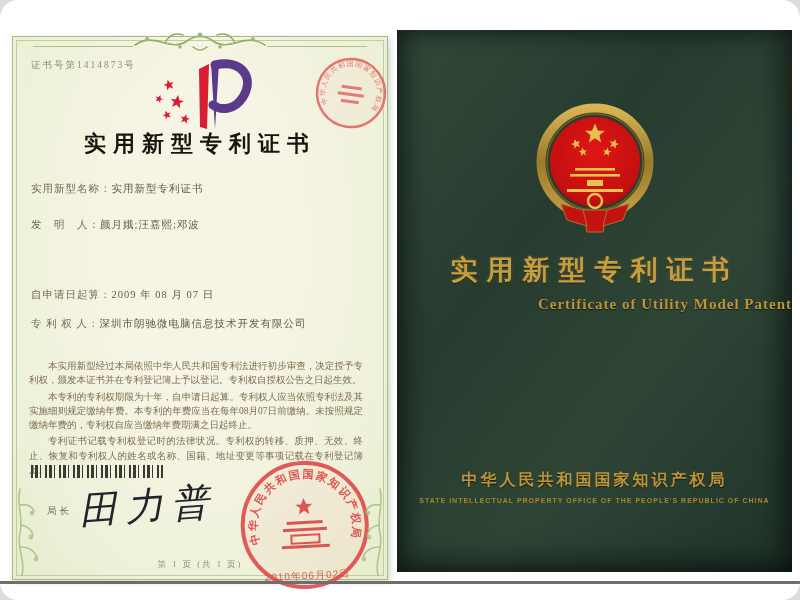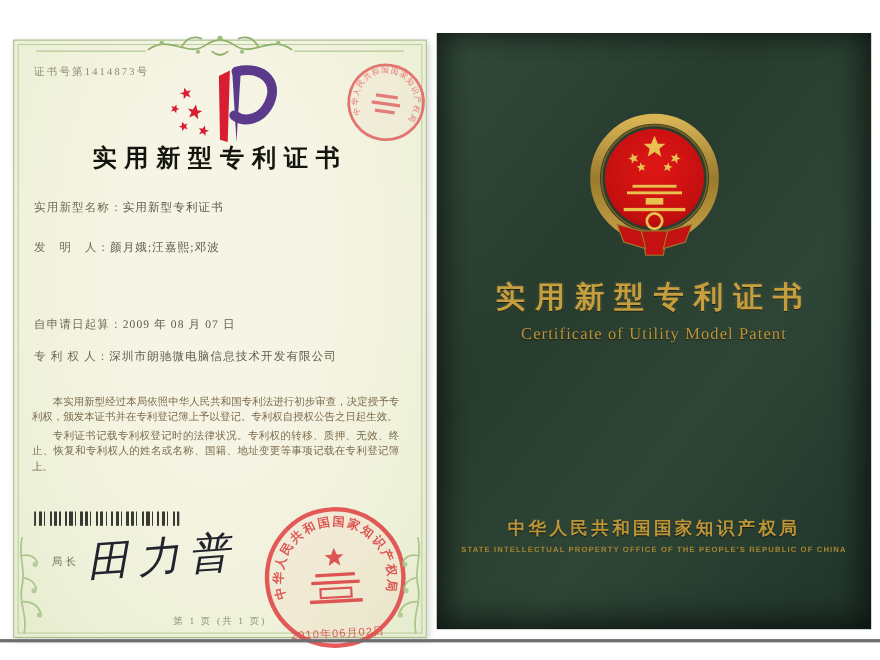--- a/index.html
+++ b/index.html
@@ -1,18 +1,18 @@
 <!DOCTYPE html>
 <html><head>
 <meta charset="utf-8">
 <style>
   html,body{margin:0;padding:0;background:#dcdcdc;}
   .sheet{
     position:relative;width:800px;height:600px;background:#ffffff;
-    overflow:hidden;font-family:"Liberation Serif","DejaVu Serif",serif;
+    overflow:hidden;font-family:"Liberation Serif","DejaVu Serif",serif;border-radius:18px;
   }
   
   .page-left{
     position:absolute;left:12px;top:36px;width:374px;height:542px;
     background:radial-gradient(ellipse at 50% 38%,#f6f4e4 35%,#eef1d9 75%,#e6ecce 100%);
     border:1px solid #a3bd85;
     box-shadow:2px 2px 6px rgba(0,0,0,.18);
   }
   .page-left::before{
     content:'';position:absolute;inset:3px;border:1px solid #bccfa0;pointer-events:none;
@@ -57,22 +57,22 @@
     background:linear-gradient(128deg,#32493a 0%,#273c2e 35%,#2e4536 62%,#20342a 100%);
     box-shadow:inset 10px 0 22px rgba(0,0,0,.35), inset -12px 0 24px rgba(0,0,0,.35), inset 0 -14px 26px rgba(0,0,0,.25);
   }
   .emblem{position:absolute;left:138px;top:72px;}
   .cover-title{
     position:absolute;left:0;top:222px;width:100%;text-align:center;
     font-size:27px;font-weight:bold;color:#c79e3e;letter-spacing:9px;
     text-shadow:0 1px 1px rgba(0,0,0,.6),0 0 3px rgba(255,220,130,.25);
   }
   .cover-subtitle{
-    position:absolute;left:0;top:266px;width:100%;text-align:center;
-    font-size:15px;font-weight:normal;color:#bd9538;letter-spacing:1px;
+    position:absolute;left:0;top:266px;width:100%;text-align:right;
+    font-size:15px;font-weight:bold;color:#bd9538;letter-spacing:1px;
     text-shadow:0 1px 1px rgba(0,0,0,.6);
   }
   .office-cn{
     position:absolute;left:0;top:440px;width:100%;text-align:center;
     font-size:16px;font-weight:bold;color:#bd9538;letter-spacing:3px;
     text-shadow:0 1px 1px rgba(0,0,0,.6);
   }
   .office-en{
     position:absolute;left:0;top:467px;width:100%;text-align:center;
     font-size:7px;font-weight:bold;color:#a8842f;letter-spacing:1px;
@@ -144,20 +144,21 @@
 
     <div class="cert-title">实用新型专利证书</div>
 
     <div class="field-row f0"><span>实用新型名称：</span><span class="val">实用新型专利证书</span></div>
     <div class="field-row f1"><span>发　明　人：</span><span class="val">颜月娥;汪嘉熙;邓波</span></div>
     <div class="field-row f3"><span>自申请日起算：</span><span class="val">2009 年 08 月 07 日</span></div>
     <div class="field-row f4"><span>专 利 权 人：</span><span class="val">深圳市朗驰微电脑信息技术开发有限公司</span></div>
 
     <div class="body-paras">
       <p>本实用新型经过本局依照中华人民共和国专利法进行初步审查，决定授予专利权，颁发本证书并在专利登记簿上予以登记。专利权自授权公告之日起生效。</p>
+      <p>本专利的专利权期限为十年，自申请日起算。专利权人应当依照专利法及其实施细则规定缴纳年费。本专利的年费应当在每年08月07日前缴纳。未按照规定缴纳年费的，专利权自应当缴纳年费期满之日起终止。</p>
       <p>专利证书记载专利权登记时的法律状况。专利权的转移、质押、无效、终止、恢复和专利权人的姓名或名称、国籍、地址变更等事项记载在专利登记簿上。</p>
     </div>
 
     <div class="barcode"></div>
 
     <div class="commissioner">局长</div>
     <div class="signature">田力普</div>
 
     <svg class="main-seal" width="140" height="150" viewBox="0 0 140 150">
       <defs>

